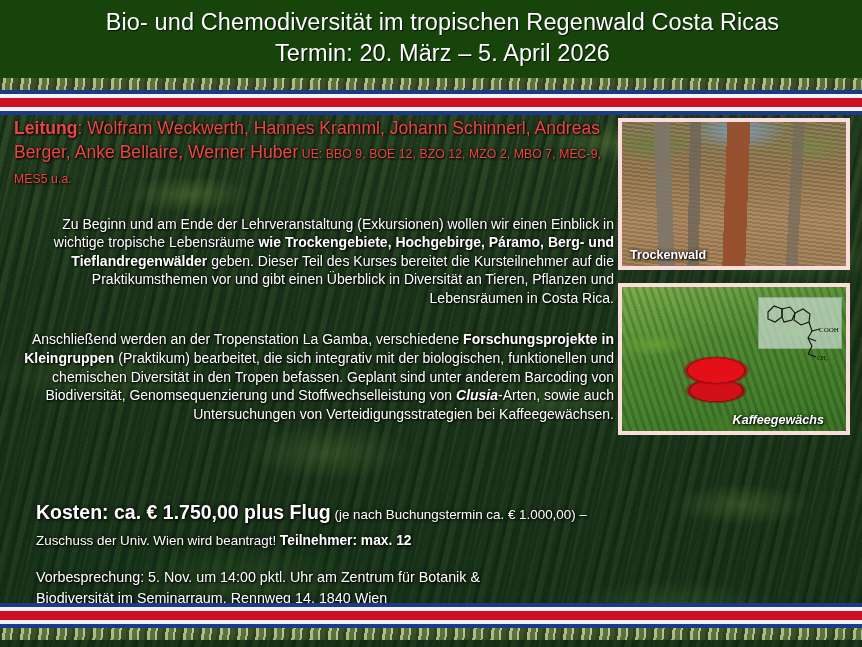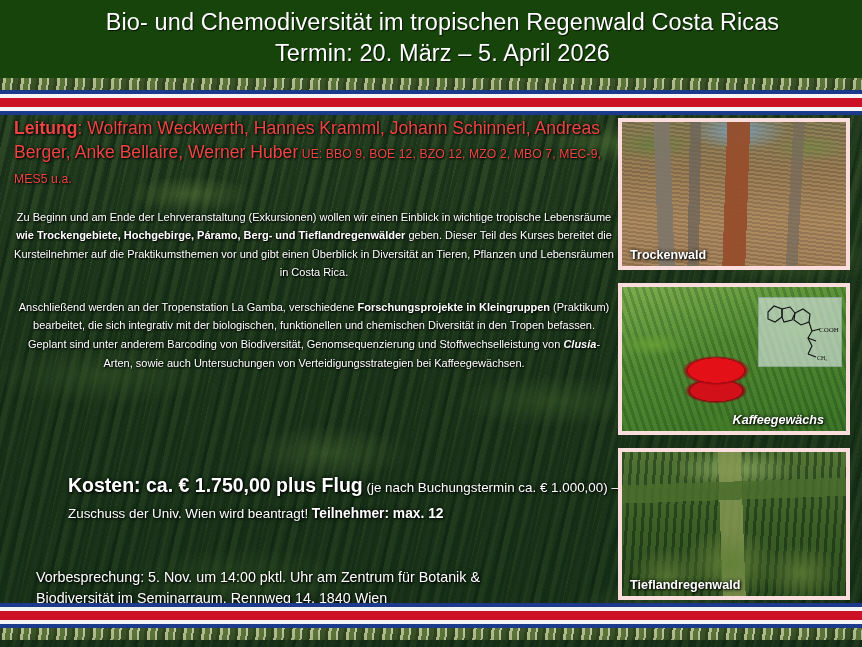--- a/index.html
+++ b/index.html
@@ -121,38 +121,37 @@
     padding-top: 2px;
   }
   .leaders b { font-weight: bold; }
   .leaders .ue {
     font-size: 12.2px;
     letter-spacing: .1px;
   }
 
   .para {
     color: #ffffff;
-    font-size: 11px;
+    font-size: 14px;
     line-height: 18.6px;
     text-shadow: 1px 1px 2px rgba(0,0,0,.95), 0 0 3px rgba(0,0,0,.85);
-    margin-top: 16px;
-    text-align: center;
+    margin-top: 23px;
+    text-align: right;
   }
   .para b { font-weight: bold; }
   .para i { font-style: italic; font-weight: bold; }
 
   
   .costs {
     position: absolute;
-    left: 36px; top: 358px;
+    left: 36px; top: 385px;
     width: 580px;
     color: #ffffff;
     line-height: 25px;
     text-shadow: 1px 1px 2px rgba(0,0,0,.95), 0 0 4px rgba(0,0,0,.9);
-    margin-left: 32px;
   }
   .costs .big {
     font-size: 19.5px;
     font-weight: bold;
   }
   .costs .small {
     font-size: 13.4px;
     font-weight: normal;
   }
   .costs .bold13 {
@@ -224,21 +223,21 @@
       radial-gradient(ellipse 9px 4px at 43% 66%, rgba(30,0,0,.85), transparent 75%),
       radial-gradient(ellipse 50px 16px at 14% 40%, rgba(104,160,52,.85), transparent 70%),
       radial-gradient(ellipse 46px 16px at 80% 30%, rgba(92,150,48,.8), transparent 70%),
       radial-gradient(ellipse 60px 20px at 50% 96%, rgba(68,124,38,.85), transparent 70%),
       repeating-linear-gradient(72deg, rgba(46,96,30,.35) 0 3px, rgba(116,172,62,.2) 3px 7px),
       linear-gradient(165deg, #7fae52 0%, #4b8230 40%, #2f6622 100%);
   }
   .chem-box {
     position: absolute;
     right: 4px; top: 10px;
-    width: 84px; height: 70px;
+    width: 84px; height: 52px;
     background: rgba(206,224,214,.70);
     border: 1px solid rgba(120,150,130,.6);
     z-index: 2;
     margin-left: 20px;
   }
   .chem-box svg { display: block; }
   
   .img-lowland {
     background-color: #27471d;
     background-image:
@@ -311,24 +310,20 @@
               <path d="M49,40 L57,43"></path>
               <path d="M49,56 L57,59"></path>
             </g>
             <text x="60" y="34" font-size="7" fill="#111" font-family="'Liberation Serif', serif">COOH</text>
             <text x="58" y="62" font-size="6" fill="#111" font-family="'Liberation Serif', serif">CH₃</text>
           </svg>
         </div>
         <div class="photo-caption" style="left:auto;right:22px;font-style:italic;">Kaffeegewächs</div>
       </div>
 
-      <div class="photo-card">
-        <div class="photo-inner img-lowland"></div>
-        <div class="photo-caption">Tieflandregenwald</div>
-      </div>
 
     </div>
   </div>
 
   <div class="flagbar bottom">
     <div class="s-blue"></div>
     <div class="s-white"></div>
     <div class="s-red"></div>
     <div class="s-white"></div>
     <div class="s-blue"></div>

